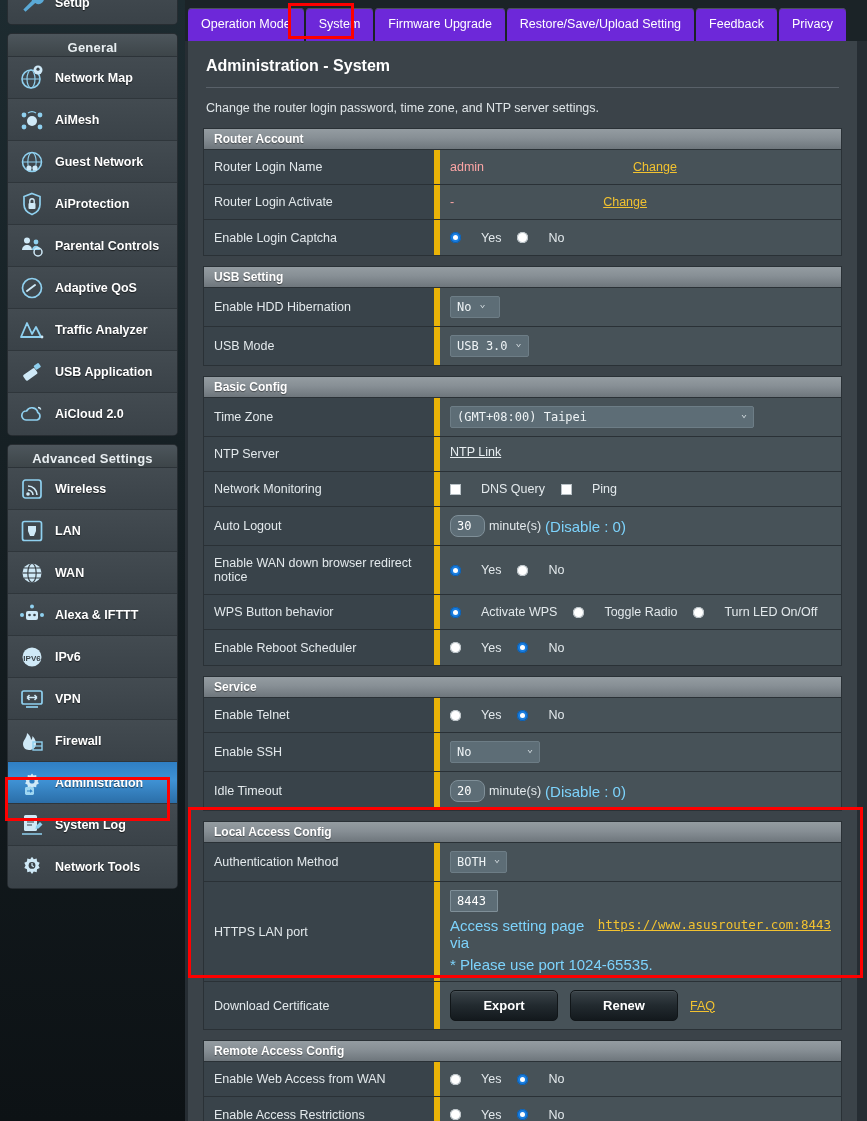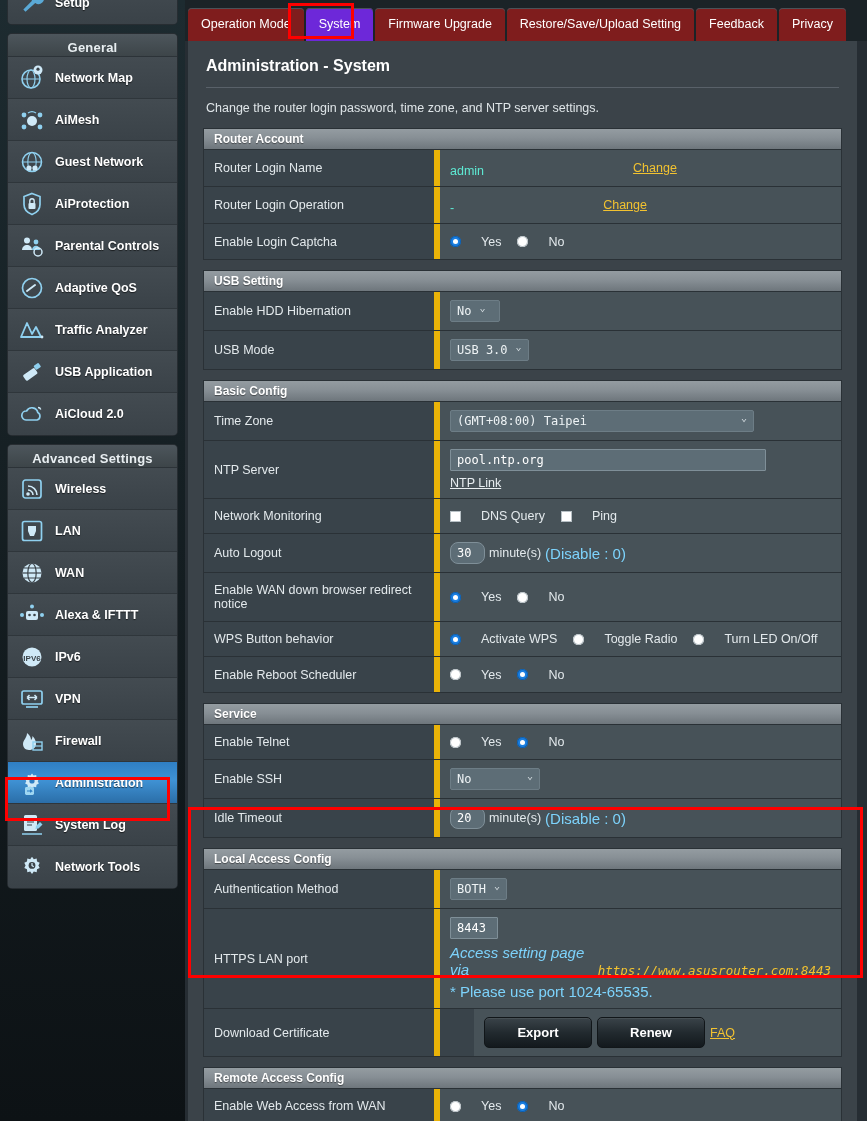--- a/index.html
+++ b/index.html
@@ -72,21 +72,21 @@
     background: #1b2327;
     display: flex; align-items: flex-end;
     padding-left: 3px;
     position: relative;
   }
   .tab {
     height: 33px; line-height: 33px;
     padding: 0 13px;
     margin-right: 2px;
     color: #ffffff; font-size: 12.5px;
-    background: #7f1d1d;
+    background: #6d28d9;
     border-radius: 4px 4px 0 0;
     cursor: pointer;
     white-space: nowrap;
     box-shadow: inset 0 1px 0 #4a5258;
   }
   .tab.active { background: #6d28d9; color: #fff; }
 
   #panel {
     margin: 0 10px 0 3px;
     background: #3b4349;
@@ -132,21 +132,21 @@
   .cell-val {
     flex: 1 1 auto;
     padding: 8px 10px;
     display: flex; align-items: center; flex-wrap: wrap;
     color: #e3e9ec; font-size: 12.5px;
     background: #475258;
     gap: 4px;
   }
   .cell-val.col { flex-direction: column; align-items: flex-start; gap: 5px; }
 
-  .val-text { color: #5eead4; font-size: 12.5px; margin-top: 6px; }
+  .val-text { color: #fca5a5; font-size: 12.5px; }
   .link-yellow {
     color: #f2c230; font-size: 12.5px; text-decoration: underline; cursor: pointer;
   }
   .change-link { margin-left: 145px; }
 
   
   .opt { display: inline-flex; align-items: center; gap: 20px; margin-right: 12px; cursor: pointer; }
   .radio {
     width: 11px; height: 11px; border-radius: 50%;
     background: #ffffff; display: inline-block; position: relative;
@@ -476,21 +476,21 @@
 
           <div class="row">
             <div class="cell-label">Router Login Name</div>
             <div class="cell-val">
               <span class="val-text">admin</span>
               <span class="link-yellow change-link">Change</span>
             </div>
           </div>
 
           <div class="row">
-            <div class="cell-label">Router Login Operation</div>
+            <div class="cell-label">Router Login Activate</div>
             <div class="cell-val">
               <span class="val-text">-</span>
               <span class="link-yellow change-link">Change</span>
             </div>
           </div>
 
           <div class="row">
             <div class="cell-label">Enable Login Captcha</div>
             <div class="cell-val">
               <span class="opt">
@@ -538,21 +538,20 @@
               <span class="sel w-lg">
                 <span>(GMT+08:00) Taipei</span>
                 <span class="caret"></span>
               </span>
             </div>
           </div>
 
           <div class="row">
             <div class="cell-label">NTP Server</div>
             <div class="cell-val col">
-              <input class="tinput w-lg" type="text" value="pool.ntp.org" style="">
               <span class="link-yellow" style="color:#e8eef1;">NTP Link</span>
             </div>
           </div>
 
           <div class="row">
             <div class="cell-label">Network Monitoring</div>
             <div class="cell-val">
               <span class="opt">
                 <span class="chk"></span>
                 <span class="opt-label">DNS Query</span>
@@ -667,31 +666,31 @@
                 <span>BOTH</span>
                 <span class="caret"></span>
               </span>
             </div>
           </div>
 
           <div class="row">
             <div class="cell-label">HTTPS LAN port</div>
             <div class="cell-val col">
               <input class="tinput" style="width: 48px;" type="text" value="8443">
-              <div style="display:flex;align-items:flex-end;gap:4px;font-style:italic;">
+              <div style="display:flex;align-items:flex-start;gap:4px;">
                 <span class="warn">Access setting page via </span>
                 <span class="link-yellow mono">https://www.asusrouter.com:8443</span>
               </div>
               <span class="warn">* Please use port 1024-65535.</span>
             </div>
           </div>
 
           <div class="row">
             <div class="cell-label">Download Certificate</div>
-            <div class="cell-val" style="gap:5px;margin-left:34px;">
+            <div class="cell-val" style="gap:12px;">
               <div class="btn">Export</div>
               <div class="btn">Renew</div>
               <span class="link-yellow">FAQ</span>
             </div>
           </div>
         </div>
 
         <div class="section">
           <div class="sec-head">Remote Access Config</div>
 

